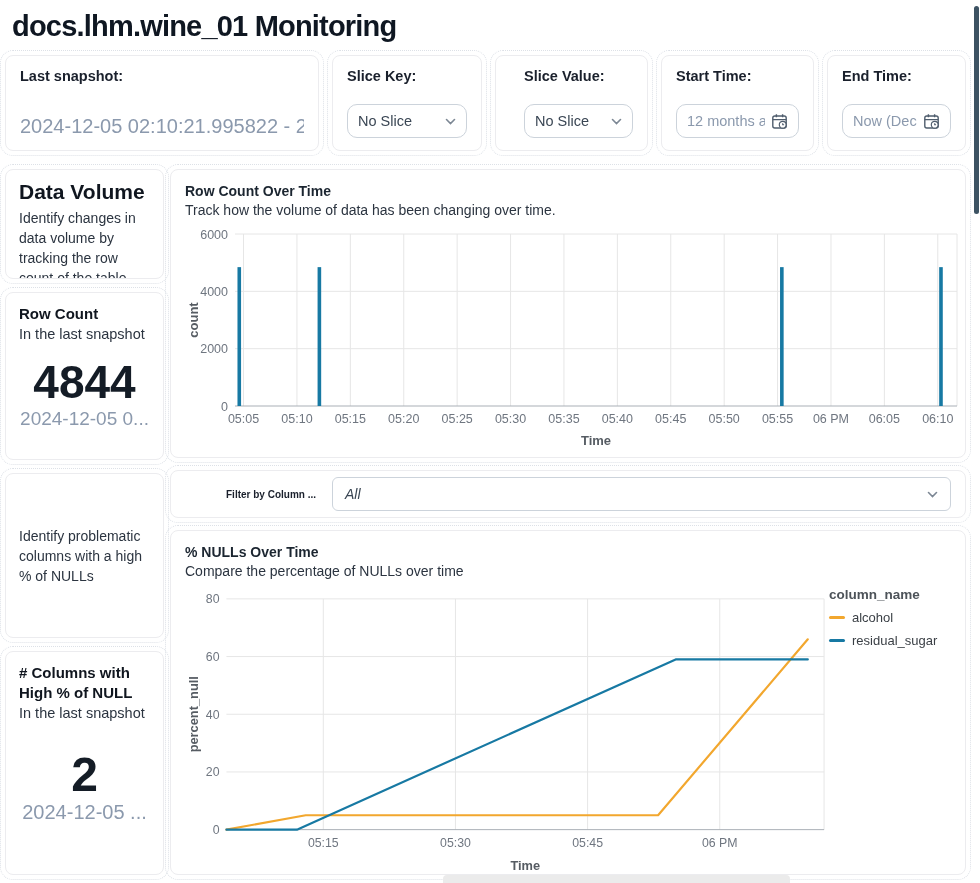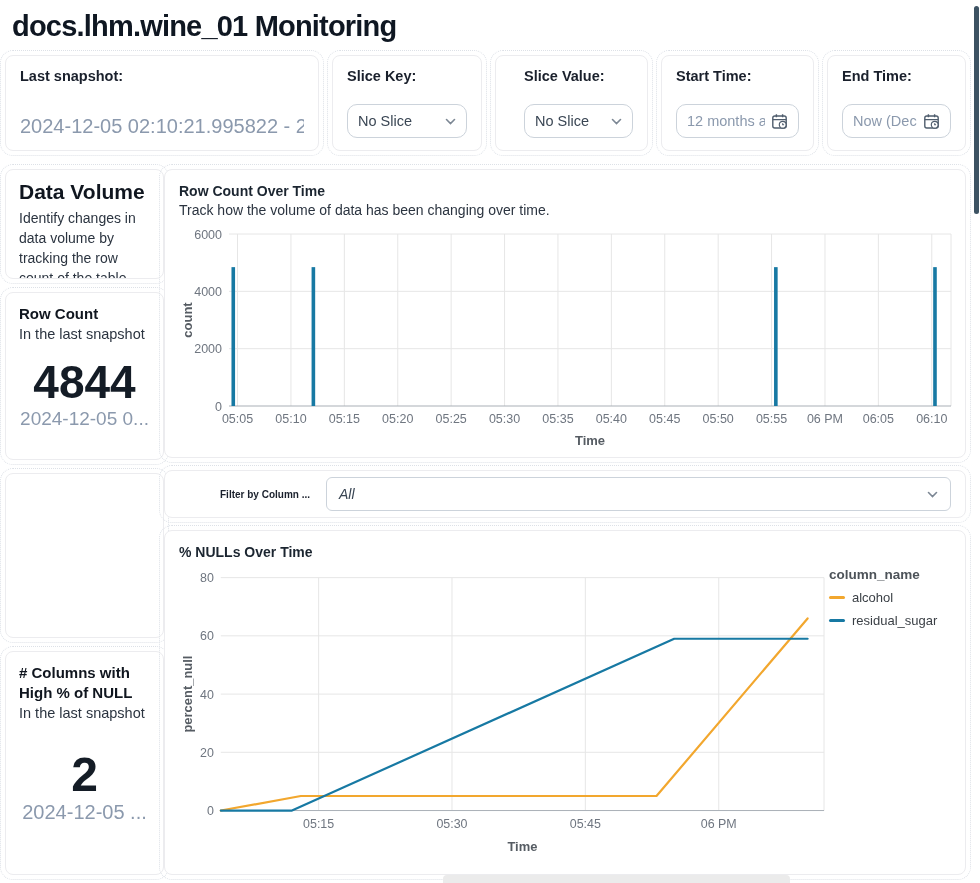--- a/index.html
+++ b/index.html
@@ -45,21 +45,21 @@
     height: 34px; border: 1px solid #ccd3db; border-radius: 10px;
     display: flex; align-items: center; justify-content: space-between;
     padding: 0 10px; background: #fff; cursor: pointer;
   }
   .select-box .sel-text { font-size: 14.5px; color: #3a4654; }
   .time-box .time-text {
     font-size: 14.5px; color: #8b99ad; white-space: nowrap; overflow: hidden; margin-right: 6px;
   }
 
   
-  .content { display: flex; gap: 0; margin: 18px 14px 0 5px; height: 706px; justify-content: center; }
+  .content { display: flex; gap: 6px; margin: 18px 14px 0 5px; height: 706px; justify-content: center; }
   .left-col { width: 159px; display: flex; flex-direction: column; gap: 13px; flex: none; }
   .right-col { flex: 1; display: flex; flex-direction: column; gap: 12px; min-width: 0; }
 
   
   .c-datavol { height: 110px; padding: 10px 13px; flex: none; }
   .c-datavol .big-title { font-size: 21px; font-weight: bold; color: #10161f; margin-bottom: 4px; }
   .desc { font-size: 14px; line-height: 20px; color: #2b3440; }
   .c-rowcount { height: 168px; padding: 11px 13px; flex: none; text-align: left; }
   .stat-title { font-size: 15px; font-weight: bold; color: #10161f; line-height: 20px; }
   .stat-sub { font-size: 14.5px; color: #2b3440; line-height: 20px; }
@@ -193,20 +193,21 @@
       </div>
 
       <div class="card c-rowcount">
         <div class="stat-title">Row Count</div>
         <div class="stat-sub">In the last snapshot</div>
         <div class="stat-number">4844</div>
         <div class="stat-date">2024-12-05 0...</div>
       </div>
 
       <div class="card c-nulls">
+        <div class="desc">Identify problematic columns with a high % of NULLs</div>
       </div>
 
       <div class="card c-highnull">
         <div class="stat-title"># Columns with High % of NULL</div>
         <div class="stat-sub">In the last snapshot</div>
         <div class="stat-number">2</div>
         <div class="stat-date">2024-12-05 ...</div>
       </div>
     </div>
 
@@ -269,20 +270,21 @@
           <span class="icon-btn">
             <svg width="11" height="7" viewBox="0 0 11 7">
                 <path d="M1.5 1.5 L5.5 5.5 L9.5 1.5" stroke="#7c8794" stroke-width="1.6" fill="none" stroke-linecap="round"></path>
               </svg>
           </span>
         </div>
       </div>
 
       <div class="card c-nullchart">
         <div class="chart-title">% NULLs Over Time</div>
+        <div class="chart-sub">Compare the percentage of NULLs over time</div>
         <div class="chart-row">
           <svg width="653" height="298" viewBox="0 0 653 298">
               <line x1="140.25563909774434" x2="140.25563909774434" y1="14" y2="248" stroke="#E6E6E6" stroke-width="1"></line>
               <line x1="274.2406015037594" x2="274.2406015037594" y1="14" y2="248" stroke="#E6E6E6" stroke-width="1"></line>
               <line x1="408.2255639097744" x2="408.2255639097744" y1="14" y2="248" stroke="#E6E6E6" stroke-width="1"></line>
               <line x1="542.2105263157894" x2="542.2105263157894" y1="14" y2="248" stroke="#E6E6E6" stroke-width="1"></line>
               <line x1="648" x2="648" y1="14" y2="248" stroke="#E6E6E6" stroke-width="1"></line>
               <text x="35" y="252.5" text-anchor="end" class="tick">0</text>
               <line x1="42" x2="648" y1="189.5" y2="189.5" stroke="#E6E6E6" stroke-width="1"></line>
               <text x="35" y="194" text-anchor="end" class="tick">20</text>

